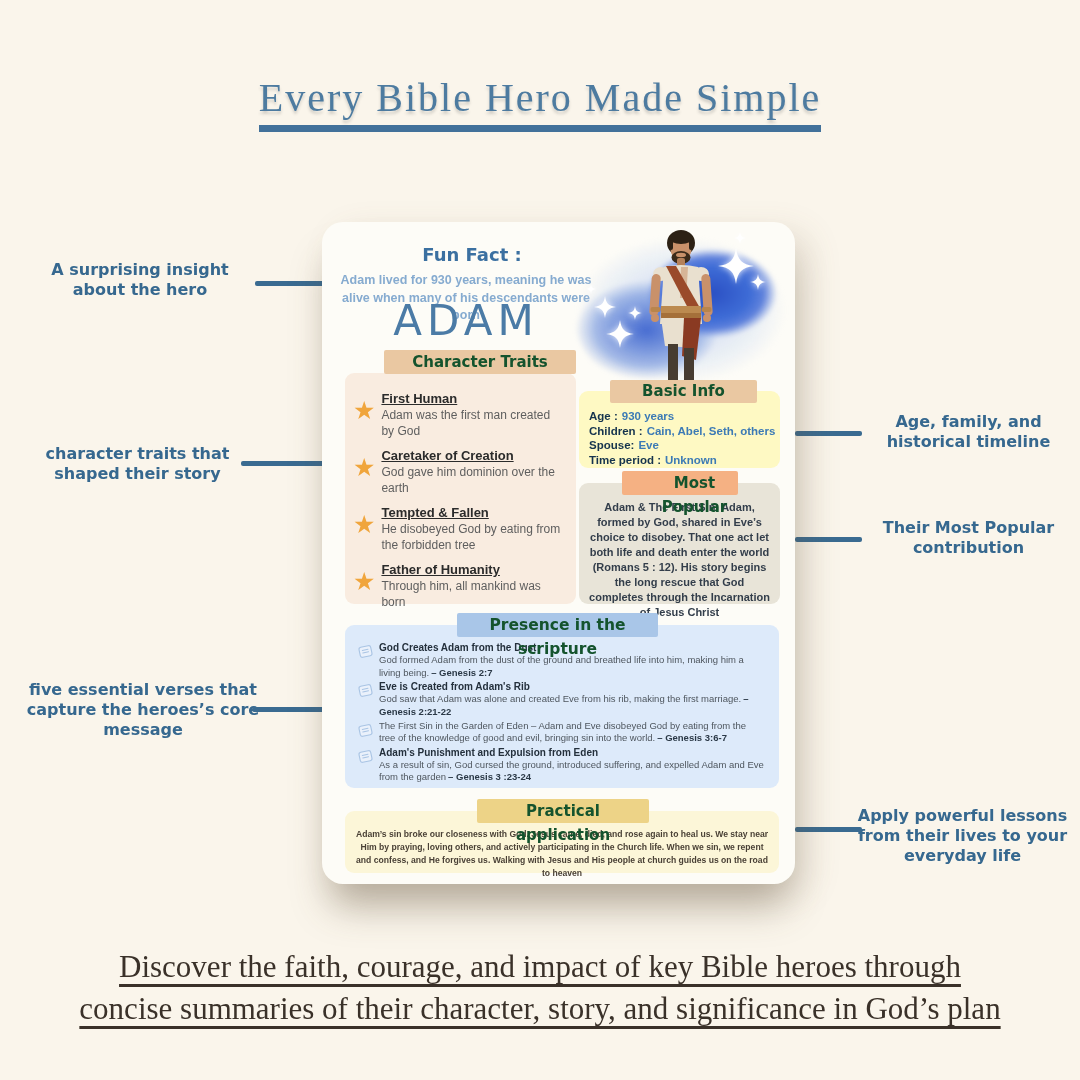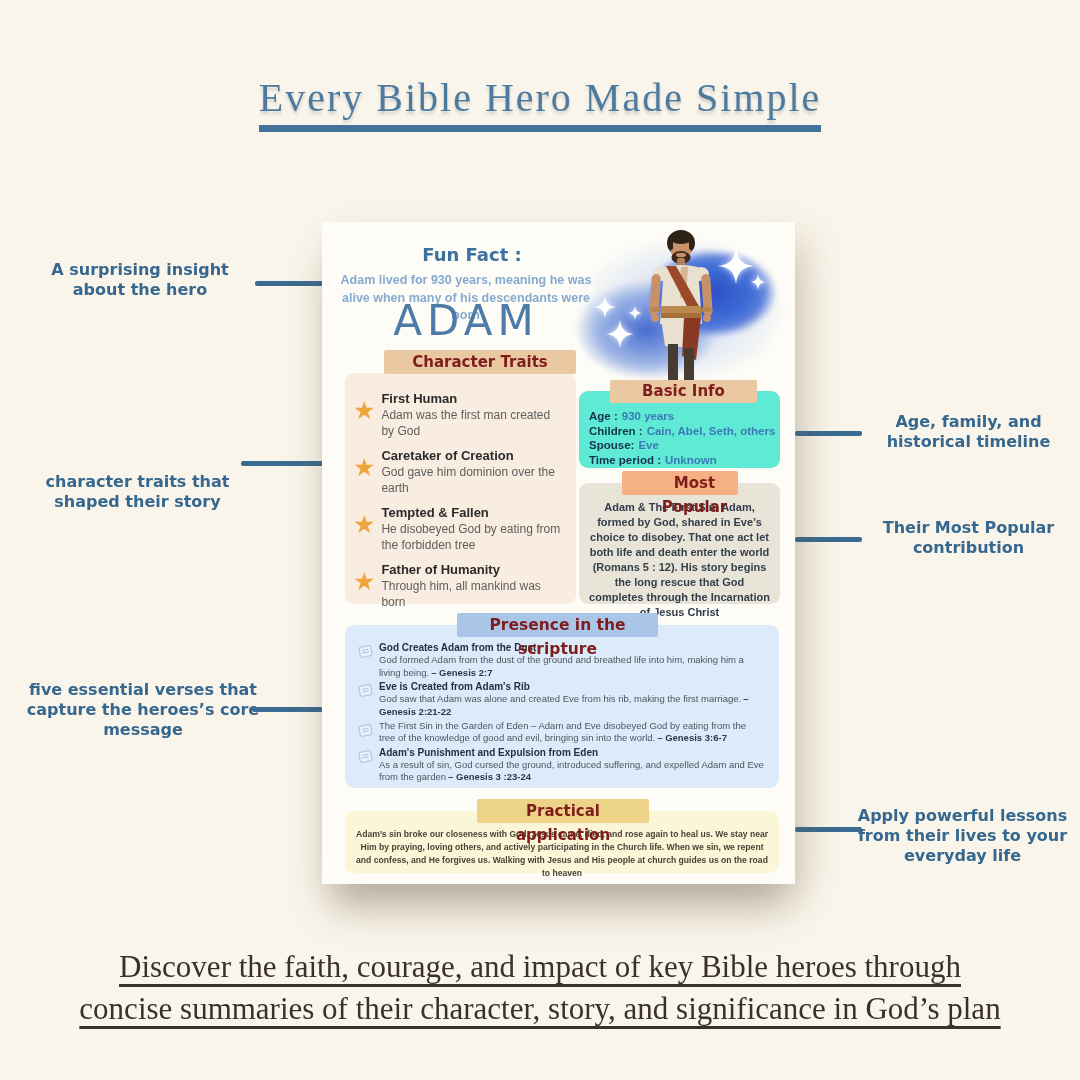--- a/index.html
+++ b/index.html
@@ -19,67 +19,68 @@
   }
   .title .underline { border-bottom:7px solid #42719a; padding-bottom:5px; }
 
   
   .callout {
     position:absolute; text-align:center;
     font-family:"DejaVu Sans", sans-serif; font-weight:bold;
     font-size:16px; line-height:1.25; color:#36688f;
   }
   .co-l1 { left:30px;  top:260px; width:220px; }
-  .co-l2 { left:25px;  top:444px; width:225px;margin-top:28px; }
+  .co-l2 { left:25px;  top:444px; width:225px; }
   .co-l3 { left:18px;  top:680px; width:250px; }
   .co-r1 { left:866px; top:412px; width:205px; }
   .co-r2 { left:866px; top:518px; width:205px; }
   .co-r3 { left:845px; top:806px; width:235px; }
 
   .connector { position:absolute; height:5px; background:#3a6b91; border-radius:2px; }
   .ln-l1 { left:255px; top:281px; width:70px; }
   .ln-l2 { left:241px; top:461px; width:84px; }
   .ln-l3 { left:252px; top:707px; width:73px; }
   .ln-r1 { left:795px; top:431px; width:67px; }
   .ln-r2 { left:795px; top:537px; width:67px; }
   .ln-r3 { left:795px; top:827px; width:67px; }
 
   
   .card {
     position:absolute; left:322px; top:222px; width:473px; height:662px;
     background:#fdfcf7;
     box-shadow:0 30px 38px -8px rgba(95,80,55,0.38), 14px 10px 34px rgba(110,95,65,0.14);
+    border-radius:21px;
   }
   .funfact-heading {
     position:absolute; left:30px; top:22px; width:240px; text-align:center;
     font-family:"DejaVu Sans", sans-serif; font-weight:bold;
     font-size:18px; color:#3b70a1;
   }
   .funfact-text {
     position:absolute; left:16px; top:50px; width:256px; text-align:center;
     font-size:12.5px; line-height:1.4; color:#86abd0; font-weight:bold;
   }
   .hero-name {
     position:absolute; left:20px; top:74px; width:248px; text-align:center;
     font-family:"DejaVu Sans", sans-serif; font-weight:400;
     font-size:42px; letter-spacing:5px; color:#4b7ba6;
   }
 
   .sec-header {
     position:absolute; z-index:3; text-align:center;
     font-family:"DejaVu Sans", sans-serif; font-weight:bold;
-    font-size:15px; color:#7f1d1d; border-radius:2px;
+    font-size:15px; color:#14532d; border-radius:2px;
   }
   .panel { position:absolute; z-index:1; border-radius:9px; }
 
   .traits-header { left:62px; top:128px; width:192px; height:24px; line-height:24px; background:#eac8a2; }
   .traits-panel  { left:23px; top:151px; width:231px; height:231px; background:#f9ece0; padding:18px 10px 0 8px; }
   .trait { display:flex; gap:6px; margin-bottom:8px; }
   .trait .star { font-size:25px; line-height:1; color:#f0a53c; margin-top:7px; }
-  .trait-title { font-size:13px; font-weight:bold; color:#2b2b2b; margin-bottom:2px; }
+  .trait-title { font-size:13px; font-weight:bold; color:#2b2b2b; margin-bottom:2px;text-decoration:underline; }
   .trait-desc  { font-size:12px; line-height:1.33; color:#5e5e5e; }
 
   
   .illustration { position:absolute; left:246px; top:0; width:227px; height:176px; z-index:0; }
   .blob {
     position:absolute; left:4px; top:4px; width:219px; height:168px;
     background:
       radial-gradient(ellipse 38% 34% at 64% 40%, #2b50c4 0%, #3e6cd6 45%, rgba(70,110,215,0.85) 62%, rgba(255,255,255,0) 78%),
       radial-gradient(ellipse 42% 38% at 34% 62%, rgba(55,95,205,0.9) 0%, rgba(110,145,220,0.6) 55%, rgba(255,255,255,0) 78%),
       radial-gradient(ellipse 60% 55% at 50% 50%, rgba(150,178,235,0.55) 0%, rgba(200,216,242,0.3) 60%, rgba(255,255,255,0) 80%);
@@ -95,21 +96,21 @@
   .sp6 { left:38px;  top:98px;  width:28px; height:28px; }
   .sp7 { left:18px;  top:62px;  width:10px; height:10px; }
   .person { position:absolute; left:68px; top:6px; width:90px; height:165px; }
   .figure-shadow {
     position:absolute; left:78px; top:160px; width:80px; height:12px;
     background:radial-gradient(ellipse at center, rgba(90,90,90,0.35), rgba(0,0,0,0) 70%);
     filter:blur(2px);
   }
 
   .basic-header { left:288px; top:158px; width:147px; height:23px; line-height:23px; background:#eac8a2; }
-  .basic-panel  { left:257px; top:169px; width:201px; height:77px; background:#5eead4; padding:18px 6px 0 10px; }
+  .basic-panel  { left:257px; top:169px; width:201px; height:77px; background:#fef9c3; padding:18px 6px 0 10px; }
   .bi-row   { font-size:11.5px; line-height:14.5px; white-space:nowrap; }
   .bi-label { font-weight:bold; color:#15334d; }
   .bi-value { font-weight:bold; color:#3c7ab5; margin-left:4px; }
 
   .popular-header { left:300px; top:249px; width:116px; height:24px; line-height:24px; background:#f5b183;padding-left:29px; }
   .popular-panel  { left:257px; top:261px; width:201px; height:121px; background:#e8e4d8; padding:17px 7px 0 7px; }
   .popular-text { font-size:11px; font-weight:600; line-height:1.36; color:#333e4b; text-align:center; }
 
   .scripture-header { left:135px; top:391px; width:201px; height:24px; line-height:24px; background:#a9c6e8; font-size:15.5px; }
   .scripture-panel  { left:23px; top:403px; width:434px; height:163px; background:#ddeafa; padding:16px 14px 0 12px; }

